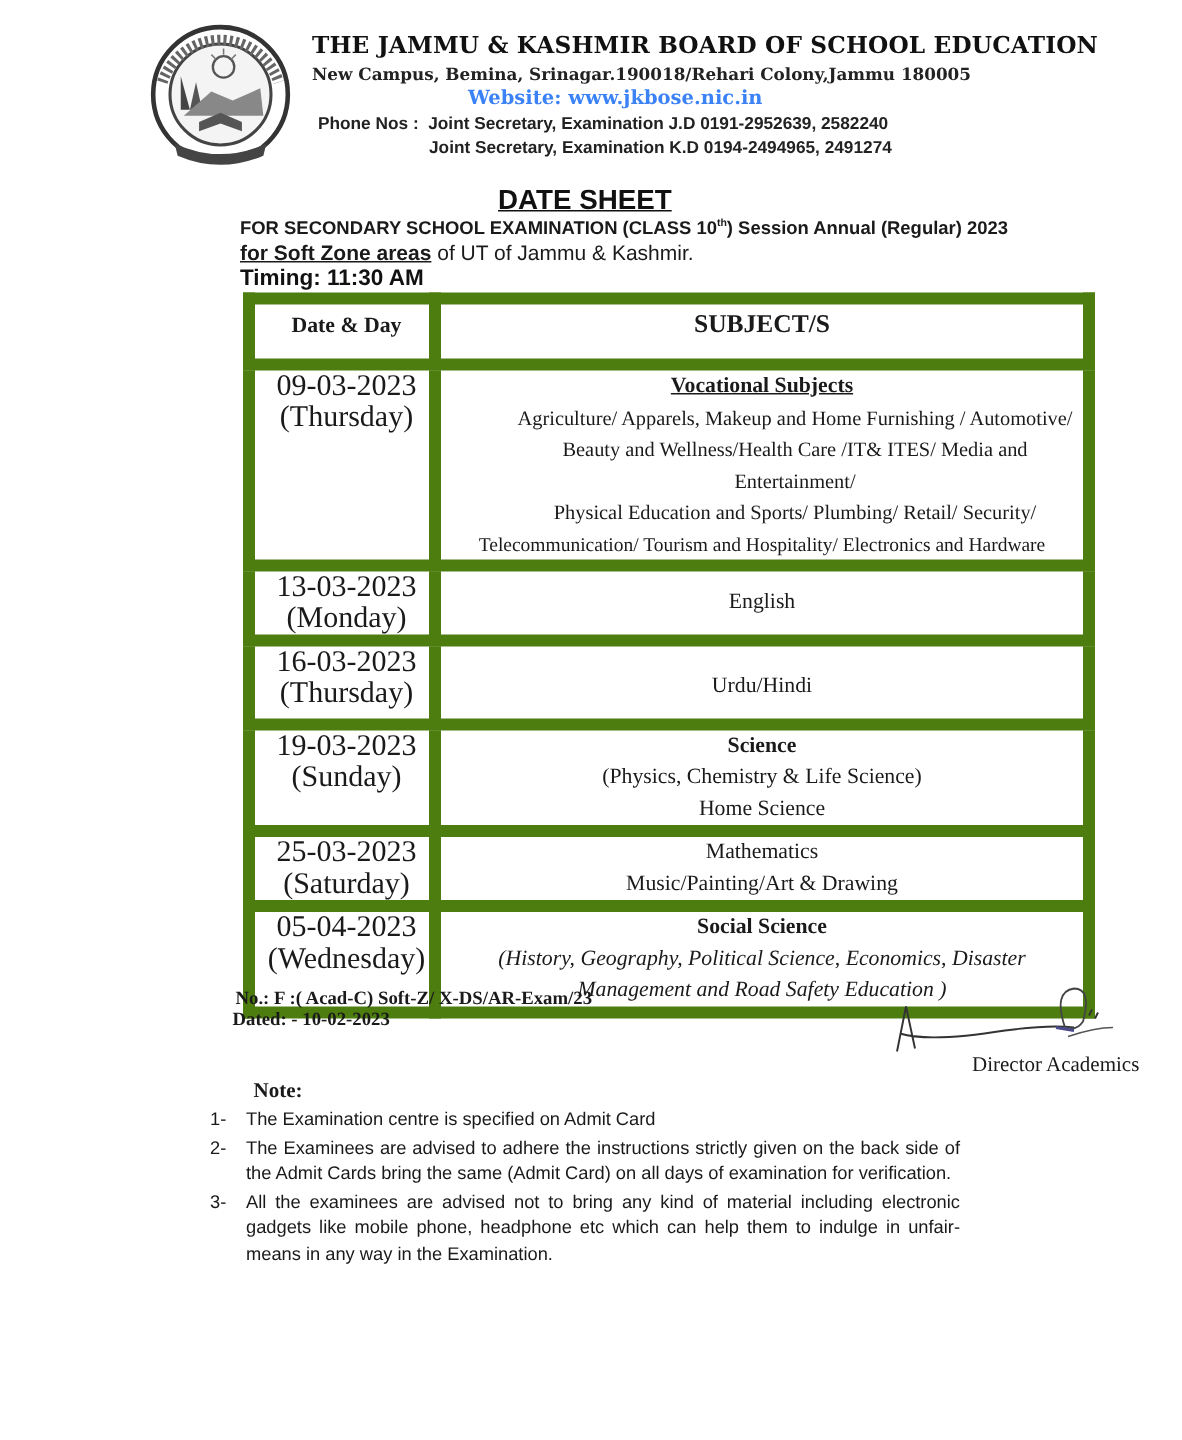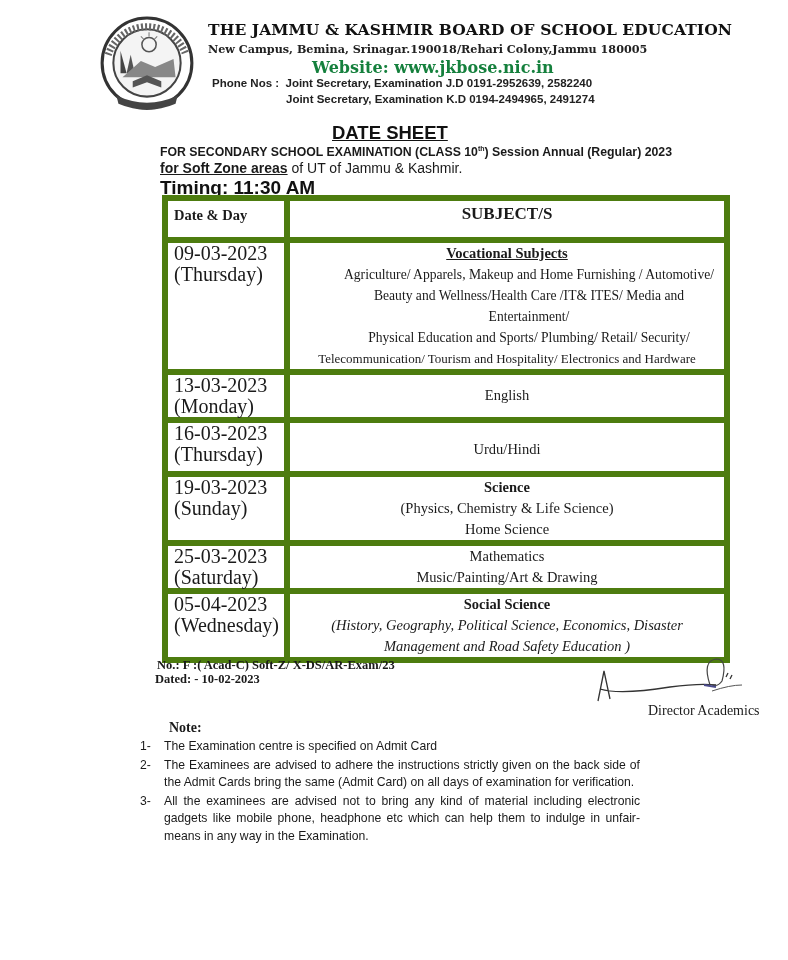--- a/index.html
+++ b/index.html
@@ -3,34 +3,34 @@
 <meta charset="utf-8">
 <style>
   html, body { margin:0; padding:0; background:#ffffff; }
   body { width:788px; height:960px; position:relative; overflow:hidden; color:#1a1a1a; }
   .abs { position:absolute; }
 
   
   #logo { left:96px; top:14px; width:102px; height:102px; }
   .hdr-title { left:208px; top:20px; font-family:"DejaVu Serif", serif; font-weight:bold; font-size:15.5px; letter-spacing:0.1px; color:#111; white-space:nowrap; }
   .hdr-addr { left:208px; top:42px; font-family:"DejaVu Serif", serif; font-weight:bold; font-size:11.2px; color:#222; white-space:nowrap; }
-  .hdr-web { left:312px; top:58px; font-family:"DejaVu Serif", serif; font-weight:bold; font-size:16px; color:#15803d; white-space:nowrap; }
+  .hdr-web { left:312px; top:58px; font-family:"DejaVu Serif", serif; font-weight:bold; font-size:13px; color:#3b82f6; white-space:nowrap; }
   .hdr-ph1 { left:212px; top:77px; font-family:"Liberation Sans", sans-serif; font-weight:bold; font-size:11.5px; color:#222; white-space:nowrap; }
   .hdr-ph2 { left:286px; top:93px; font-family:"Liberation Sans", sans-serif; font-weight:bold; font-size:11.5px; color:#222; white-space:nowrap; }
 
   .ds-title { left:332px; top:122px; font-family:"Liberation Sans", sans-serif; font-weight:bold; font-size:18.5px; text-decoration:underline; color:#111; }
   .ds-sub { left:160px; top:145px; font-family:"Liberation Sans", sans-serif; font-weight:bold; font-size:12.3px; color:#1a1a1a; white-space:nowrap; }
   .ds-sub sup { font-size:7px; }
   .ds-zone { left:160px; top:160px; font-family:"Liberation Sans", sans-serif; font-size:14px; color:#1a1a1a; white-space:nowrap; }
   .ds-zone b { text-decoration:underline; }
-  .ds-timing { left:160px; top:177px; font-family:"Liberation Sans", sans-serif; font-weight:bold; font-size:19px; color:#111; white-space:nowrap;text-align:right; }
+  .ds-timing { left:160px; top:177px; font-family:"Liberation Sans", sans-serif; font-weight:bold; font-size:15px; color:#111; white-space:nowrap;text-align:right; }
 
   
   #schedule { position:absolute; left:162px; top:195px; width:568px; border-collapse:collapse; font-family:"Liberation Serif", serif; color:#1a1a1a; }
-  #schedule td, #schedule th { border:6px solid #4d7c0f; vertical-align:top; padding:0; }
+  #schedule td, #schedule th { border:8px solid #4d7c0f; vertical-align:top; padding:0;text-align:center; }
   #schedule th { height:30px; }
   .c-date { width:110px; padding-left:6px !important; font-size:20px; line-height:21px;border-radius:15px; }
   .c-subj { text-align:center; font-size:14.5px; line-height:21px; }
   .th-date { text-align:left; font-weight:bold; font-size:14.5px; padding:6px 0 0 6px !important; }
   .th-subj { font-weight:bold; font-size:17px; padding-top:3px !important; }
   .subj-head-u { font-weight:bold; text-decoration:underline; }
   .subj-head { font-weight:bold; }
   .small { font-size:13.6px;padding-left:44px; }
   .smaller { font-size:13px; }
   .italic { font-style:italic; }

